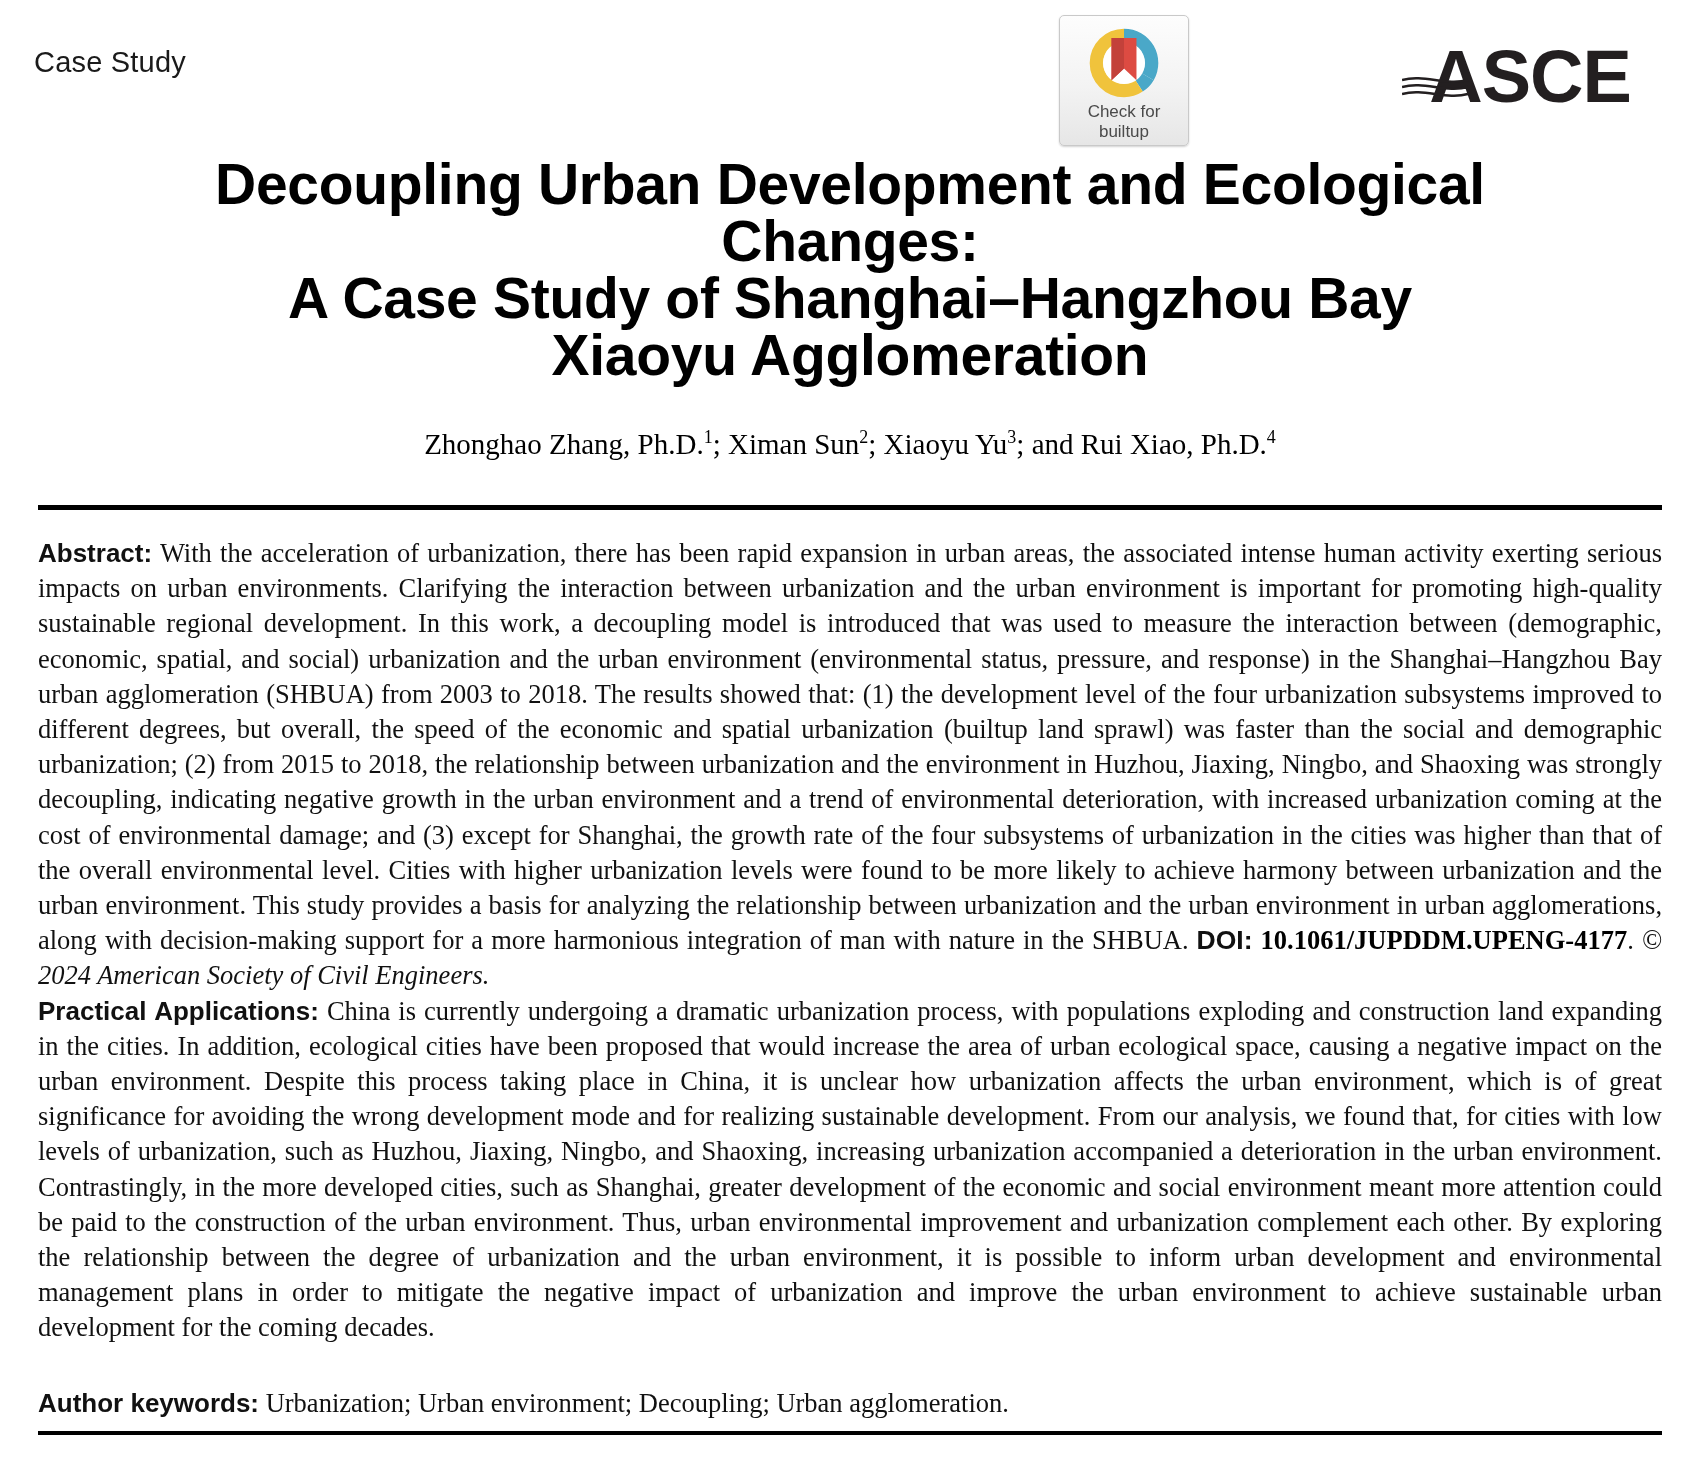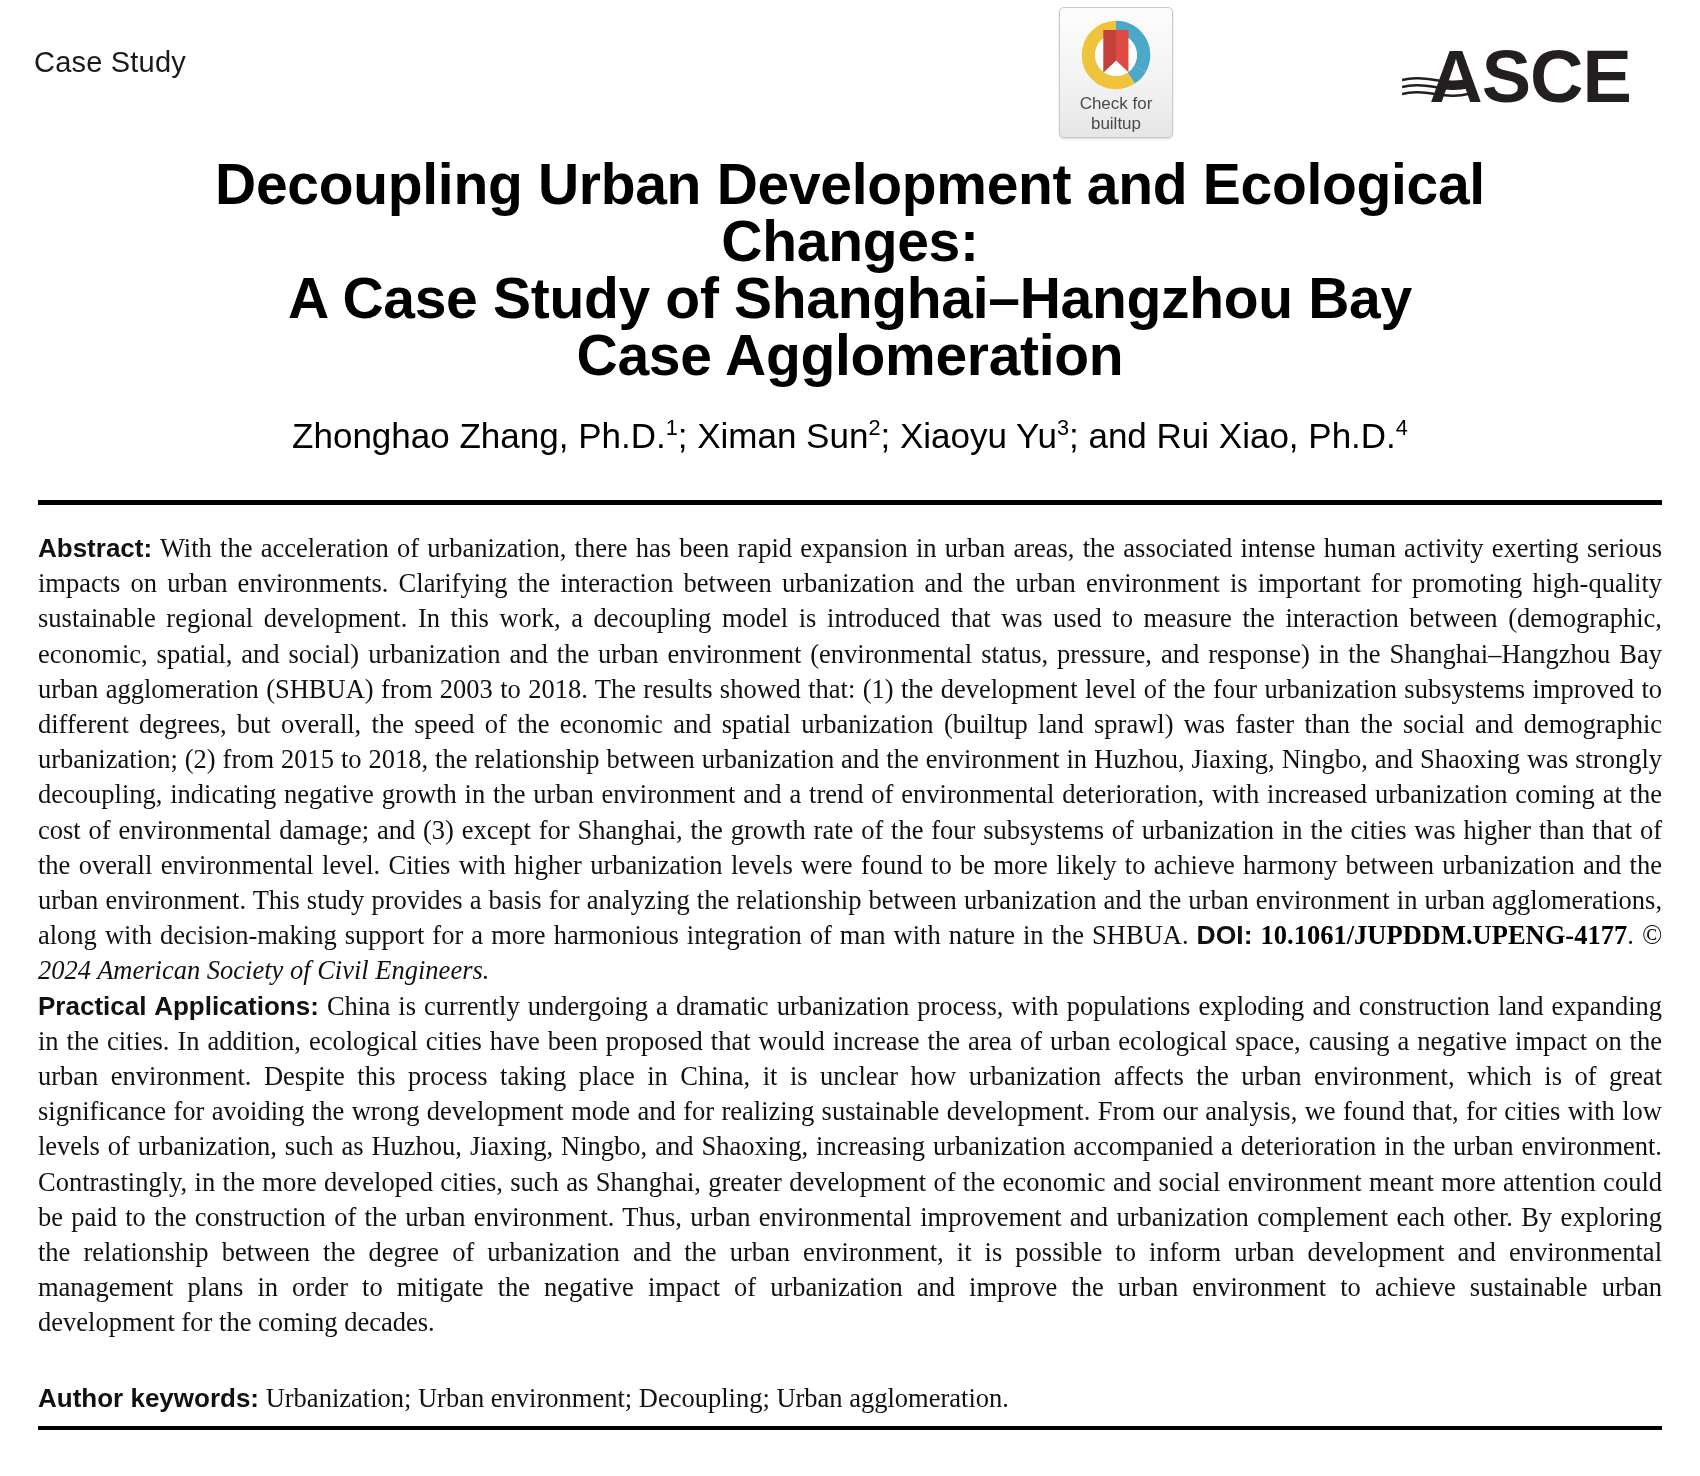--- a/index.html
+++ b/index.html
@@ -36,22 +36,22 @@
     font-family: "Liberation Sans", "DejaVu Sans", sans-serif;
     font-size: 29px;
     letter-spacing: 0.2px;
     color: #1a1a1a;
   }
 
   
   .crossmark {
     position: absolute;
     left: 1025px;
-    top: 7px;
-    width: 114px;
+    top: 15px;
+    width: 130px;
     height: 131px;
     border: 1px solid #c9c9c9;
     border-radius: 5px;
     background: linear-gradient(180deg, #fdfdfd 0%, #f3f3f3 55%, #e6e6e6 100%);
     box-shadow: 0 1px 2px rgba(0,0,0,0.18);
     box-sizing: border-box;
     overflow: hidden;
   }
   .crossmark-ring {
     position: absolute;
@@ -92,23 +92,23 @@
     font-family: "Liberation Sans", "DejaVu Sans", sans-serif;
     font-weight: bold;
     font-size: 57px;
     line-height: 57px;
     letter-spacing: -0.3px;
     color: #000;
     margin: 0 auto;
     max-width: 1350px;
   }
   .authors {
-    font-family: Liberation Sans, sans-serif;
-    font-size: 35px;
-    margin-top: 32px;
+    font-family: Liberation Serif, serif;
+    font-size: 29px;
+    margin-top: 44px;
     color: #000;
   }
   .authors sup {
     font-size: 0.62em;
     vertical-align: super;
     line-height: 0;
   }
 
   
   .rule-top {
@@ -193,21 +193,21 @@
         <path d="M 0 51 C 22 45, 44 57, 66 51"></path>
         <path d="M 0 58 C 22 52, 44 64, 66 58"></path>
       </g>
     </svg>
   </div>
 
   <div class="title-block">
     <h1 class="paper-title">
       <span>Decoupling Urban Development and Ecological Changes:</span><br>
       <span>A Case Study of Shanghai–Hangzhou Bay</span><br>
-      <span>Case Agglomeration</span>
+      <span>Xiaoyu Agglomeration</span>
     </h1>
     <div class="authors"><span>Zhonghao Zhang, Ph.D.</span><sup>1</sup><span>; </span><span>Ximan Sun</span><sup>2</sup><span>; </span><span>Xiaoyu Yu</span><sup>3</sup><span>; and </span><span>Rui Xiao, Ph.D.</span><sup>4</sup></div>
   </div>
 
   <div class="rule-top"></div>
 
   <div class="body-col">
 
     <div class="abstract-wrap">
       <p class="para">

